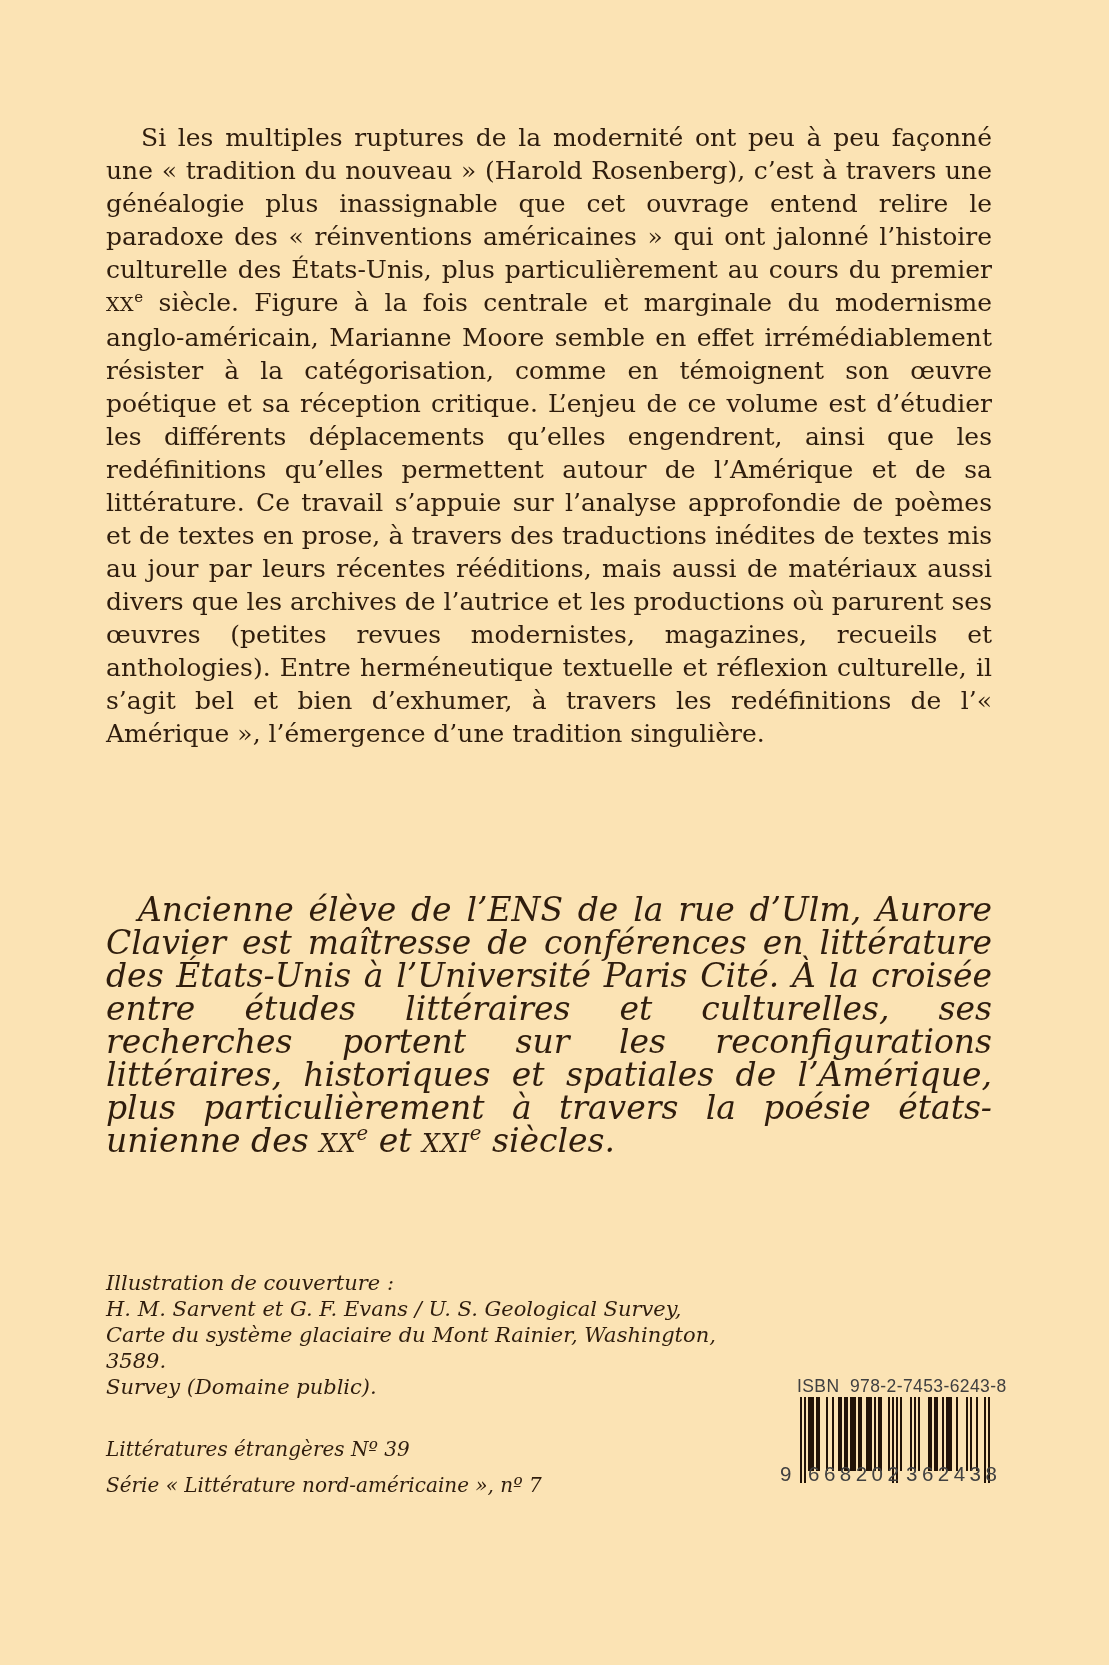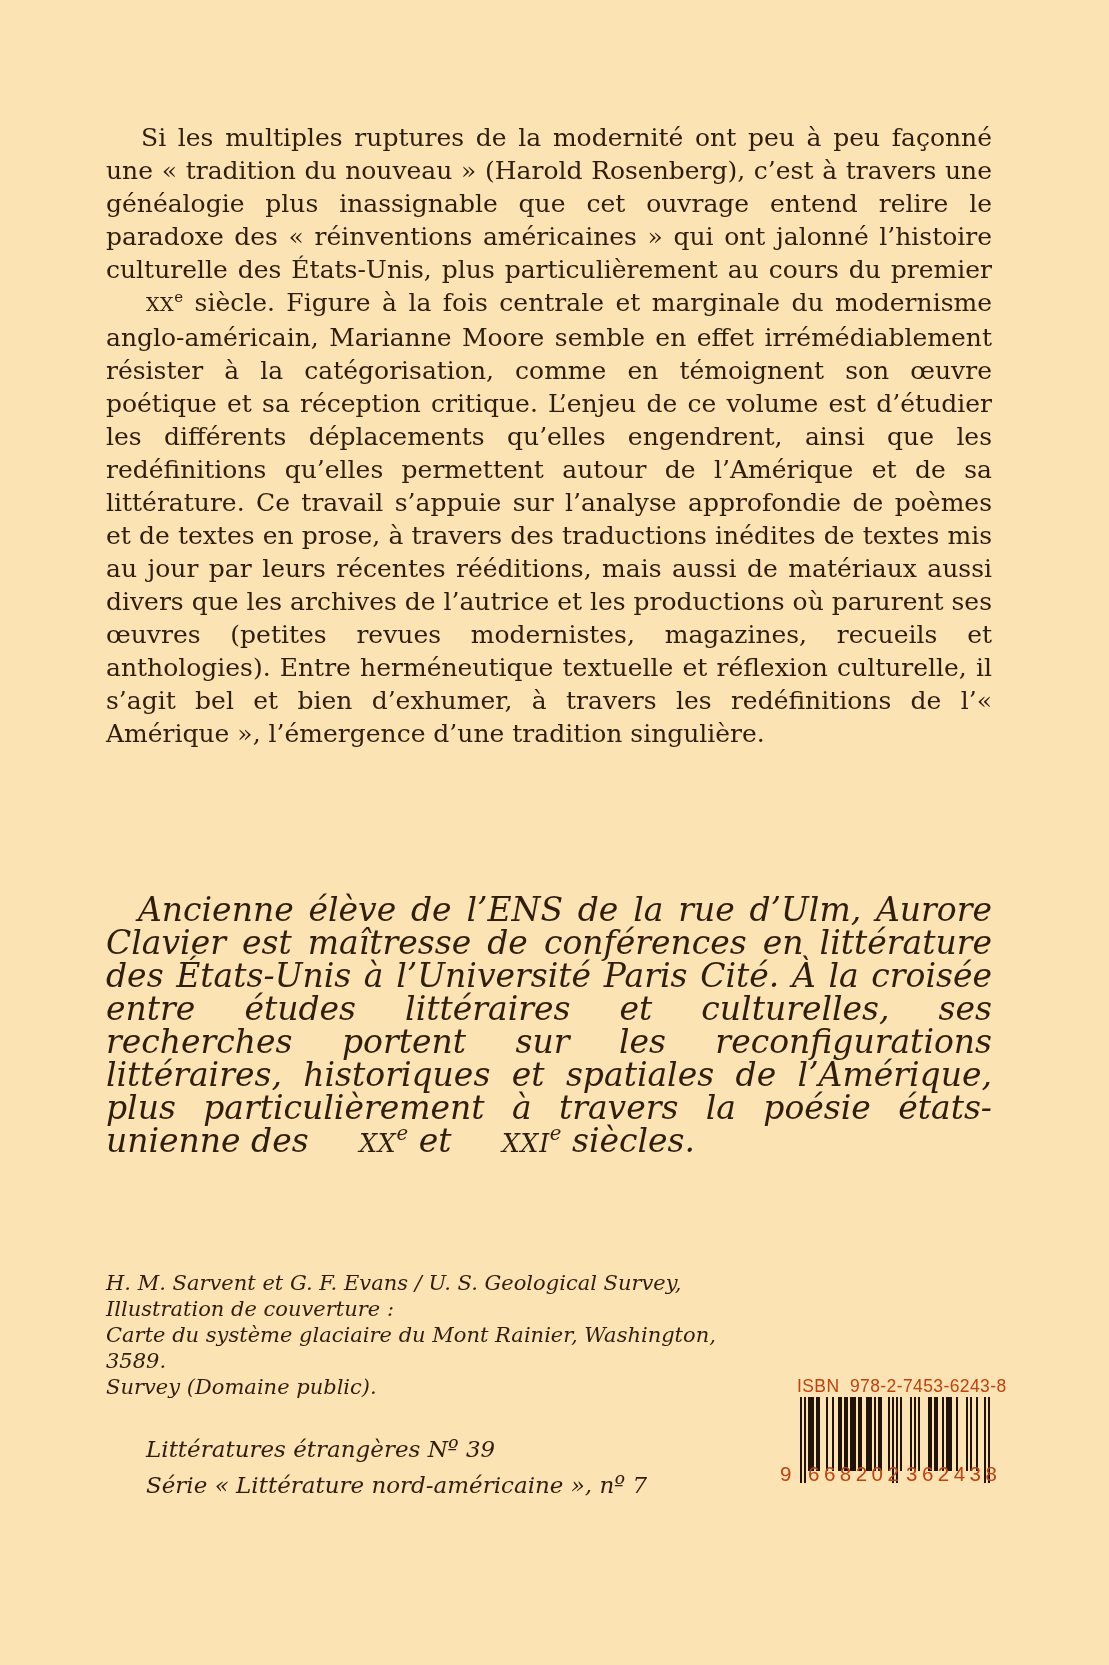--- a/index.html
+++ b/index.html
@@ -21,42 +21,41 @@
     text-indent: 35px;
   }
   .bio {
     position: absolute;
     left: 106px; top: 860px; width: 886px;
     font-size: 33px; line-height: 33px;
     font-style: italic;
     text-align: justify;
     text-indent: 32px;
   }
-  .smallcaps { font-size: 0.76em; letter-spacing: 0.03em; margin-left: 40px; }
+  .smallcaps { font-size: 0.76em; letter-spacing: 0.03em; }
   .sup { vertical-align: super; font-size: 0.6em; line-height: 0; }
 
   .credits {
     position: absolute;
     left: 106px; top: 1270px; width: 660px;
     font-size: 21px; line-height: 26px;
     font-style: italic;
   }
   .series {
     position: absolute;
     left: 106px; top: 1432px; width: 700px;
-    font-size: 23px; line-height: 35.5px;
+    font-size: 20px; line-height: 35.5px;
     font-style: italic;
-    margin-left: 40px;
   }
 
   .barcode {
     position: absolute;
     left: 780px; top: 1376px; width: 216px; height: 120px;
     font-family: "Liberation Sans", sans-serif;
-    color: #c2410c;
+    color: #404040;
   }
   .isbn-label {
     position: absolute; left: 17px; top: 0; width: 196px;
     text-align: center;
     font-size: 17.5px; letter-spacing: 0.4px;
     white-space: pre;
   }
   .ean-svg { position: absolute; left: 20px; top: 21px; }
   .ean-svg rect { fill: #221308; }
   .ean-digits {
@@ -70,22 +69,22 @@
 </head>
 <body>
 
 <div class="page">
 
   <p class="blurb"><span>Si les multiples ruptures de la modernité ont peu à peu façonné une « tradition du nouveau » (Harold Rosenberg), c’est à travers une généalogie plus inassignable que cet ouvrage entend relire le paradoxe des « réinventions américaines » qui ont jalonné l’histoire culturelle des États-Unis, plus particulièrement au cours du premier </span><span class="smallcaps">XX</span><span class="sup">e</span><span> siècle. Figure à la fois centrale et marginale du modernisme anglo-américain, Marianne Moore semble en effet irrémédiablement résister à la catégorisation, comme en témoignent son œuvre poétique et sa réception critique. L’enjeu de ce volume est d’étudier les différents déplacements qu’elles engendrent, ainsi que les redéfinitions qu’elles permettent autour de l’Amérique et de sa littérature. Ce travail s’appuie sur l’analyse approfondie de poèmes et de textes en prose, à travers des traductions inédites de textes mis au jour par leurs récentes rééditions, mais aussi de matériaux aussi divers que les archives de l’autrice et les productions où parurent ses œuvres (petites revues modernistes, magazines, recueils et anthologies). Entre herméneutique textuelle et réflexion culturelle, il s’agit bel et bien d’exhumer, à travers les redéfinitions de l’« Amérique », l’émergence d’une tradition singulière.</span></p>
 
   <p class="bio"><span>Ancienne élève de l’ENS de la rue d’Ulm, Aurore Clavier est maîtresse de conférences en littérature des États-Unis à l’Université Paris Cité. À la croisée entre études littéraires et culturelles, ses recherches portent sur les reconfigurations littéraires, historiques et spatiales de l’Amérique, plus particulièrement à travers la poésie états-unienne des </span><span class="smallcaps">XX</span><span class="sup">e</span><span> et </span><span class="smallcaps">XXI</span><span class="sup">e</span><span> siècles.</span></p>
 
   <div class="credits">
+    <div>Illustration de couverture :</div>
     <div>H. M. Sarvent et G. F. Evans / U. S. Geological Survey,</div>
-    <div>Illustration de couverture :</div>
     <div>Carte du système glaciaire du Mont Rainier, Washington, 3589.</div>
     <div>Survey (Domaine public).</div>
   </div>
 
   <div class="series">
     <div>Littératures étrangères Nº 39</div>
     <div>Série «  Littérature nord-américaine », nº 7</div>
   </div>
 
   <div class="barcode">

